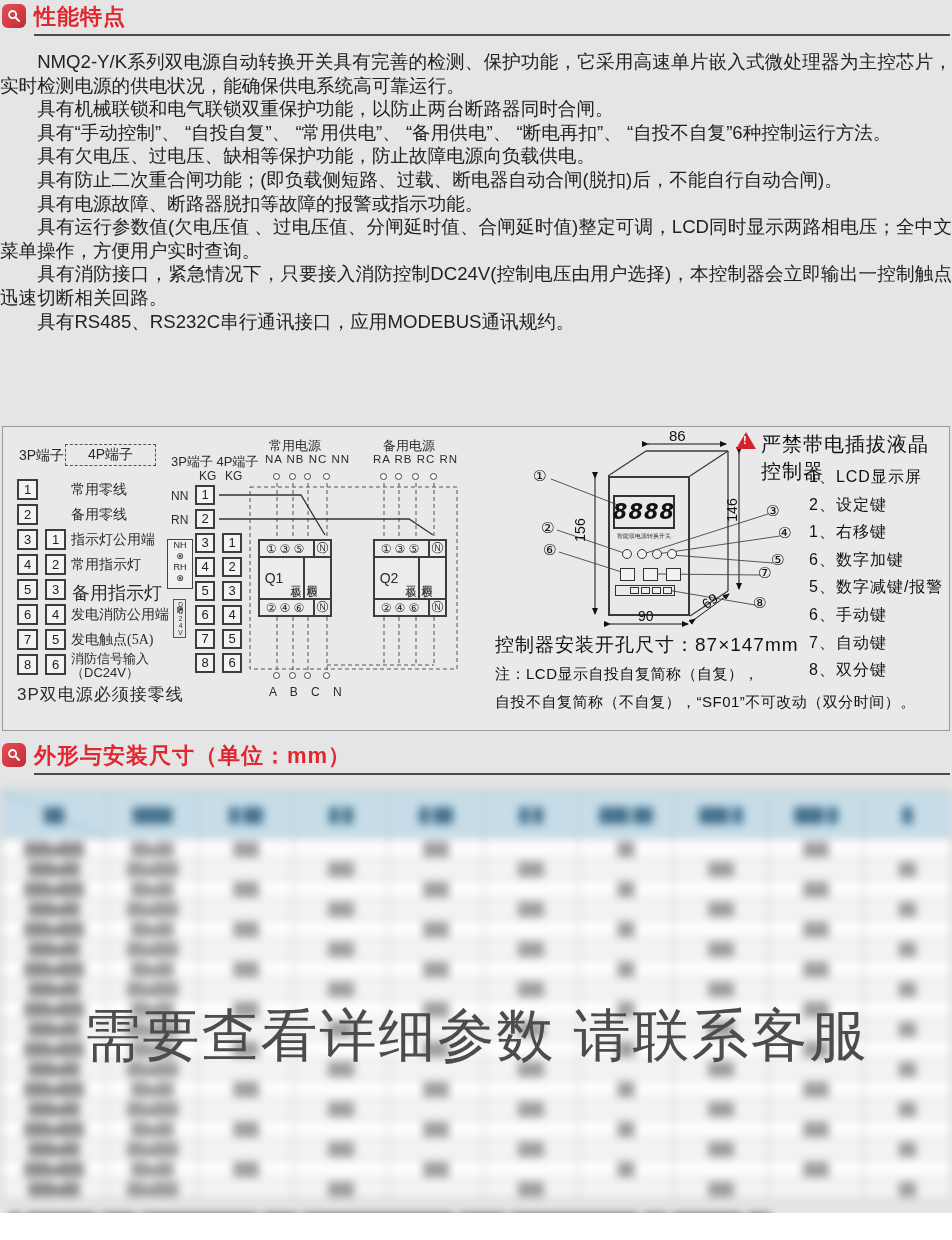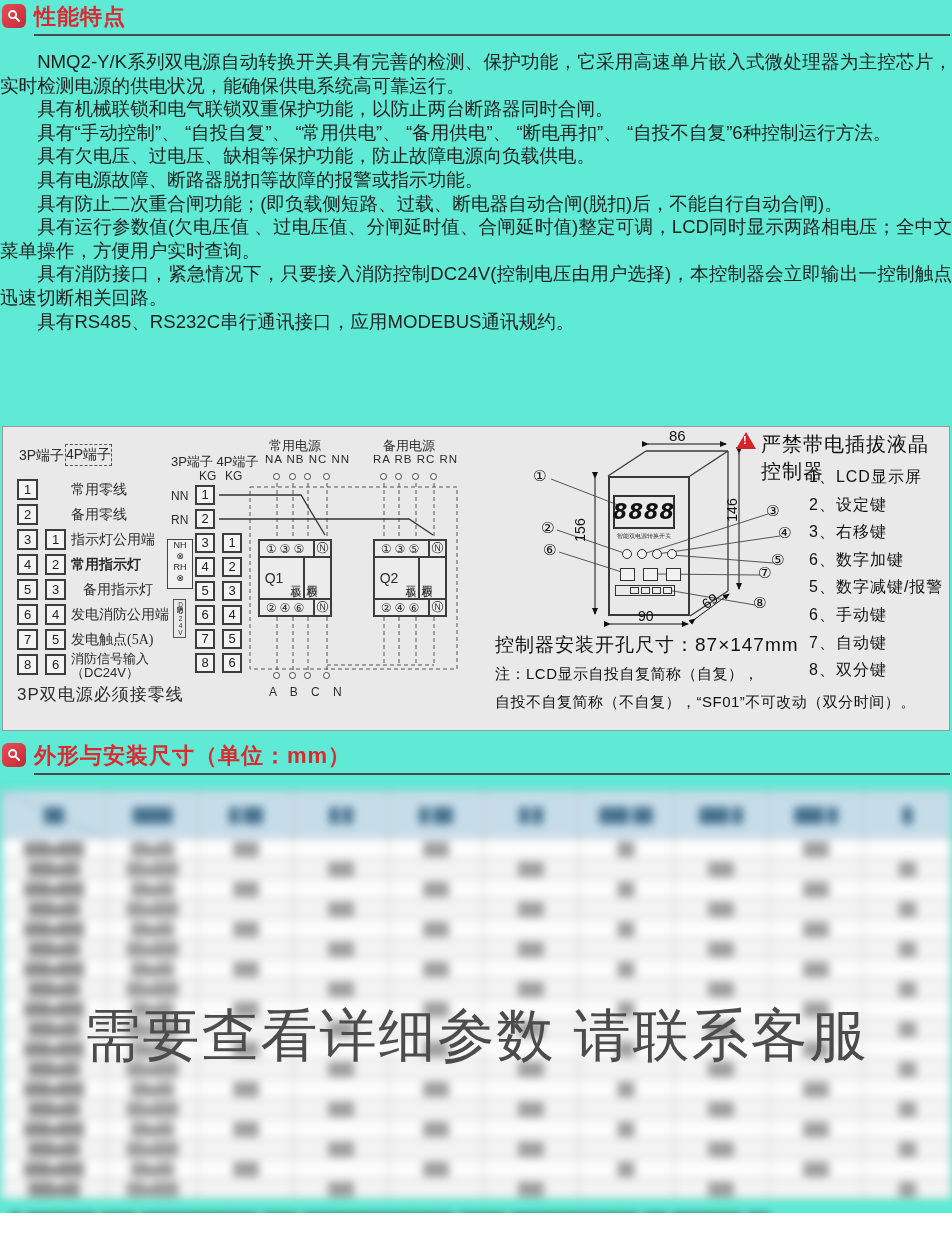--- a/index.html
+++ b/index.html
@@ -1,21 +1,21 @@
 <!DOCTYPE html>
 <html><head>
 <meta charset="utf-8">
 <style>
   :root{
     --red:#e0262e; --ink:#222; --dg:#2b2b2b; --line:#3d3d3d;
   }
   *{box-sizing:border-box;margin:0;padding:0}
   html,body{width:952px;height:1240px;overflow:hidden;background:#fff;
     font-family:"Liberation Sans","DejaVu Sans",sans-serif;}
-  .page{position:relative;width:952px;height:1213px;background:#5eead4;overflow:hidden}
+  .page{position:relative;width:952px;height:1213px;background:#e5e5e5;overflow:hidden}
 
   
   .sec{position:absolute;left:0;right:0;height:40px}
   .hicon{position:absolute;left:2px;top:1px;width:24px;height:24px;border-radius:6px;
     background:linear-gradient(135deg,#e05058 0%,#d63a44 55%,#b82e37 100%);
     display:flex;align-items:center;justify-content:center}
   .sec h2{position:absolute;left:34px;top:-1px;font-size:22px;font-weight:700;color:var(--red);letter-spacing:1px}
   .hrule{position:absolute;left:34px;right:2px;top:31px;border-bottom:2px solid #4a4a4a}
 
   
@@ -96,22 +96,22 @@
     </span>
     <h2>性能特点</h2>
     <div class="hrule"></div>
   </div>
 
   <div class="features">
       <p>NMQ2-Y/K系列双电源自动转换开关具有完善的检测、保护功能，它采用高速单片嵌入式微处理器为主控芯片，实时检测电源的供电状况，能确保供电系统高可靠运行。</p>
       <p>具有机械联锁和电气联锁双重保护功能，以防止两台断路器同时合闸。</p>
       <p>具有“手动控制”、 “自投自复”、 “常用供电”、 “备用供电”、 “断电再扣”、 “自投不自复”6种控制运行方法。</p>
       <p>具有欠电压、过电压、缺相等保护功能，防止故障电源向负载供电。</p>
+      <p>具有防止二次重合闸功能；(即负载侧短路、过载、断电器自动合闸(脱扣)后，不能自行自动合闸)。</p>
       <p>具有电源故障、断路器脱扣等故障的报警或指示功能。</p>
-      <p>具有防止二次重合闸功能；(即负载侧短路、过载、断电器自动合闸(脱扣)后，不能自行自动合闸)。</p>
       <p>具有运行参数值(欠电压值 、过电压值、分闸延时值、合闸延时值)整定可调，LCD同时显示两路相电压；全中文菜单操作，方便用户实时查询。</p>
       <p>具有消防接口，紧急情况下，只要接入消防控制DC24V(控制电压由用户选择)，本控制器会立即输出一控制触点迅速切断相关回路。</p>
       <p>具有RS485、RS232C串行通讯接口，应用MODEBUS通讯规约。</p>
     </div>
 
 
   <div class="panel">
     <svg class="lines" width="950" height="303">
       <defs>
         <marker id="ar" markerWidth="8" markerHeight="8" refX="6" refY="3" orient="auto">
@@ -168,35 +168,35 @@
         <line x1="556" y1="125" x2="625" y2="147"></line>
         <line x1="765" y1="87" x2="640" y2="127"></line>
         <line x1="777" y1="109" x2="654" y2="127"></line>
         <line x1="770" y1="136" x2="669" y2="128"></line>
         <line x1="757" y1="148" x2="655" y2="147"></line>
         <line x1="752" y1="178" x2="664" y2="163"></line>
       </g>
     </svg>
 
     <span class="dg" style="left:16px;top:20px;font-size:14px">3P端子</span>
-    <span class="dg dashbox" style="left:62px;top:17px;padding:1px 0;font-size:14px">4P端子</span>
+    <span class="dg dashbox" style="left:62px;top:17px;padding:1px 22px;font-size:14px">4P端子</span>
     <div id="ltrows">
         <div class="tbox" style="left: 14px; top: 52px;">1</div>
         <span class="dg" style="left: 68px; top: 54px; font-size: 14px;">常用零线</span>
         <div class="tbox" style="left: 14px; top: 77px;">2</div>
         <span class="dg" style="left: 68px; top: 79px; font-size: 14px;">备用零线</span>
         <div class="tbox" style="left: 14px; top: 102px;">3</div>
         <div class="tbox" style="left: 42px; top: 102px;">1</div>
         <span class="dg" style="left: 68px; top: 104px; font-size: 14px;">指示灯公用端</span>
         <div class="tbox" style="left: 14px; top: 127px;">4</div>
         <div class="tbox" style="left: 42px; top: 127px;">2</div>
-        <span class="dg" style="left: 68px; top: 129px; font-size: 14px; font-weight: bold;">常用指示灯</span>
+        <span class="dg" style="left: 68px; top: 129px; font-size: 14px;">常用指示灯</span>
         <div class="tbox" style="left: 14px; top: 152px;">5</div>
         <div class="tbox" style="left: 42px; top: 152px;">3</div>
-        <span class="dg" style="left: 80px; top: 154px; font-size: 14px;">备用指示灯</span>
+        <span class="dg" style="left: 69px; top: 154px; font-size: 18px;">备用指示灯</span>
         <div class="tbox" style="left: 14px; top: 177px;">6</div>
         <div class="tbox" style="left: 42px; top: 177px;">4</div>
         <span class="dg" style="left: 68px; top: 179px; font-size: 14px;">发电消防公用端</span>
         <div class="tbox" style="left: 14px; top: 202px;">7</div>
         <div class="tbox" style="left: 42px; top: 202px;">5</div>
         <span class="dg" style="left: 68px; top: 204px; font-size: 14px; font-family: Liberation Serif, serif;">发电触点(5A)</span>
         <div class="tbox" style="left: 14px; top: 227px;">8</div>
         <div class="tbox" style="left: 42px; top: 227px;">6</div>
         <span class="dg" style="left: 68px; top: 225px; font-size: 13px; white-space: pre-line; width: 120px; line-height: 14px;">消防信号输入
 （DC24V）</span>
@@ -312,21 +312,21 @@
     <span class="callout" style="left:755px;top:137px">⑦</span>
     <span class="callout" style="left:750px;top:167px">⑧</span>
 
     <span class="warn-tri" style="left:733px;top:5px"></span>
     <span class="warn-ex" style="left:740px;top:7px">!</span>
     <span class="warn-txt" style="left:758px;top:4px">严禁带电插拔液晶控制器</span>
 
     <div class="legend">
         <div>1、LCD显示屏</div>
         <div>2、设定键</div>
-        <div>3、右移键</div>
+        <div>1、右移键</div>
         <div>6、数字加键</div>
         <div>5、数字减键/报警</div>
         <div>6、手动键</div>
         <div>7、自动键</div>
         <div>8、双分键</div>
       </div>
 
     <span class="cutout">控制器安装开孔尺寸：87×147mm</span>
     <span class="pnote" style="left:492px;top:238px">注：LCD显示自投自复简称（自复），</span>
     <span class="pnote" style="left:492px;top:266px">自投不自复简称（不自复），“SF01”不可改动（双分时间）。</span>

